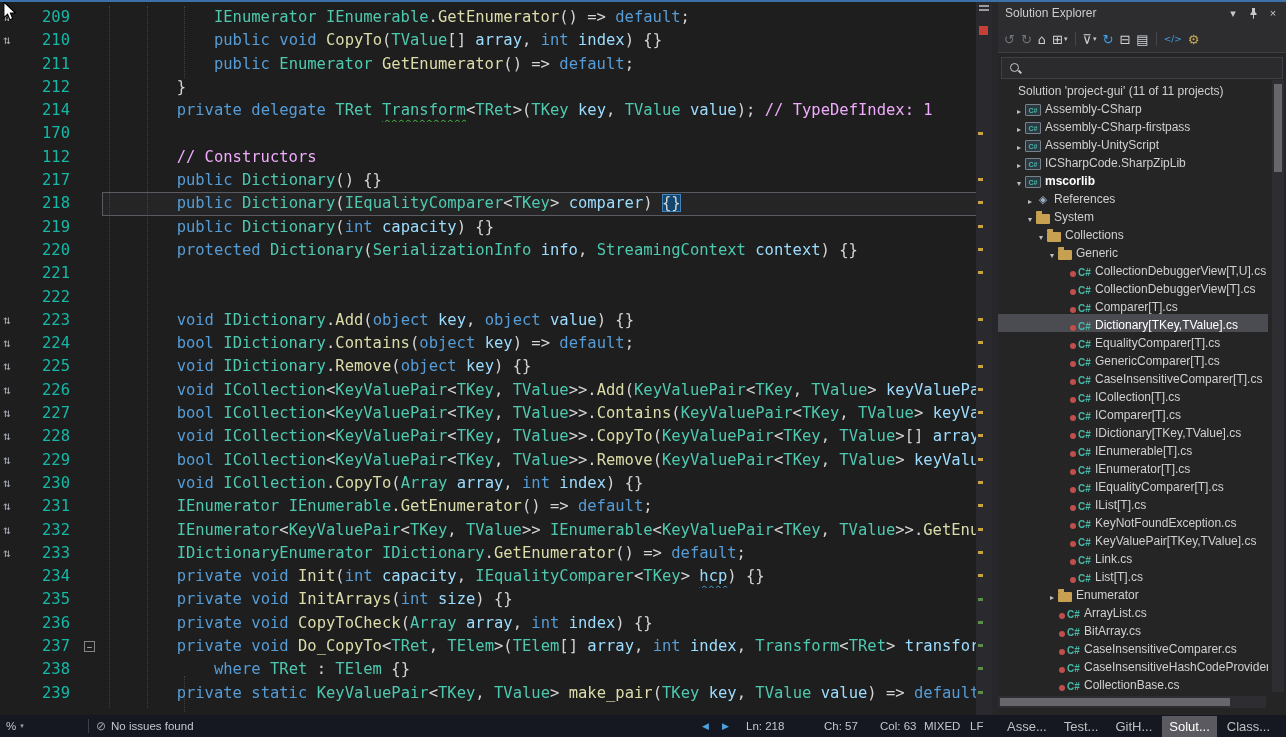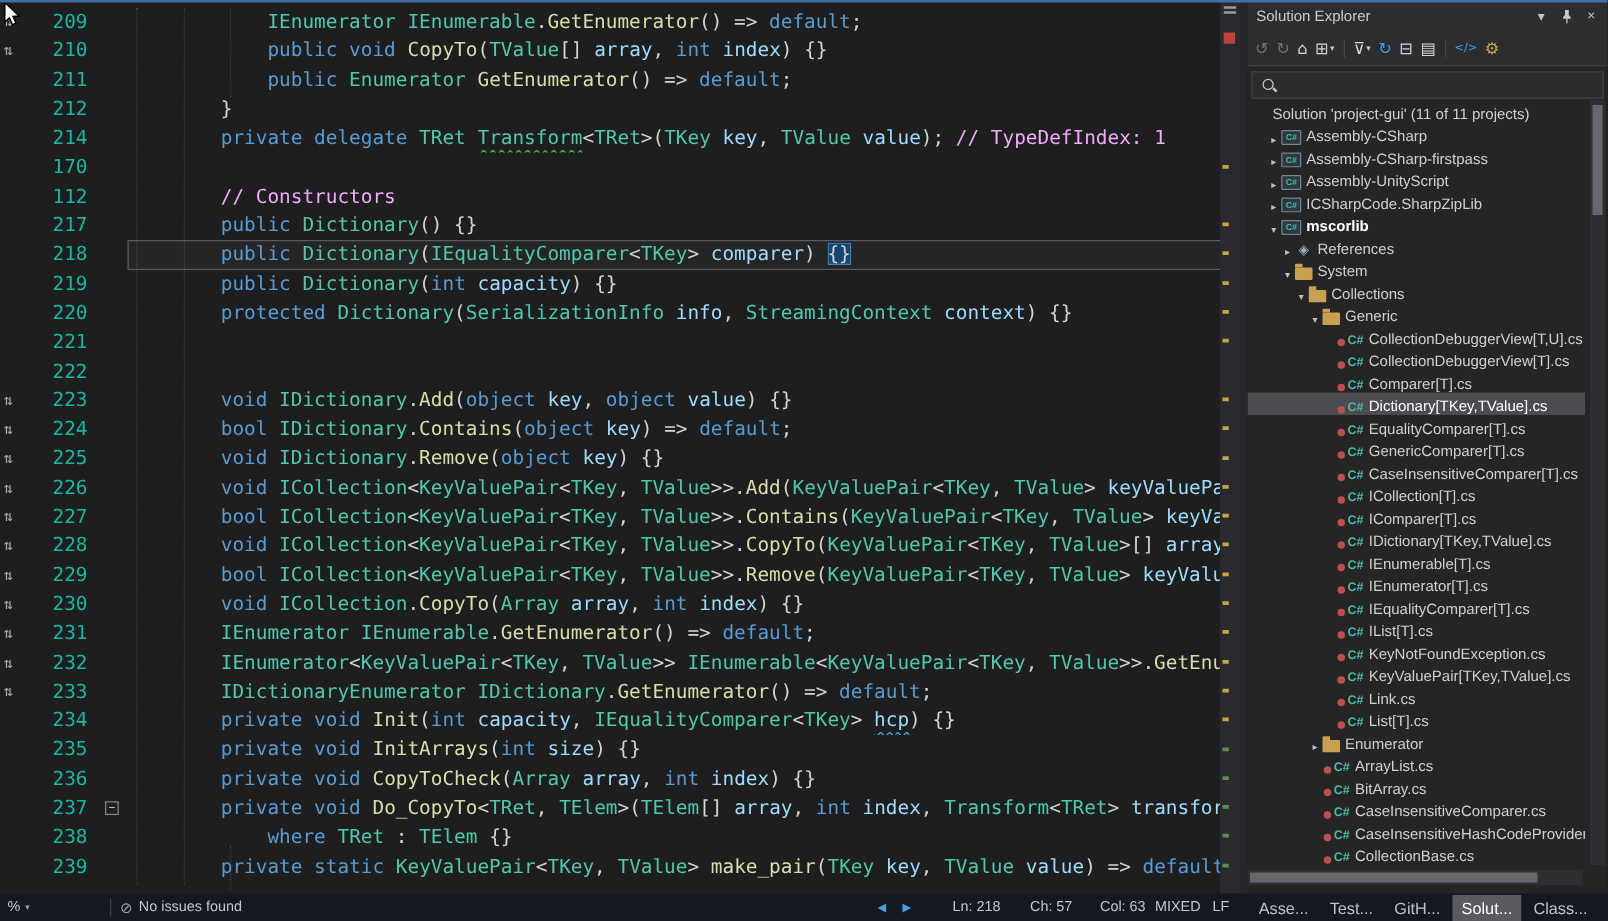--- a/index.html
+++ b/index.html
@@ -69,21 +69,21 @@
   
   .bottom{position:absolute;left:0;top:715px;width:1286px;height:22px;background:#151820;color:#c2c7ce;font-size:11.5px}
   .sb{position:absolute;top:0;height:22px;display:flex;align-items:center;gap:4px}
   .sb-zoom{left:6px}
   .sb-caret{font-size:7px;color:#9aa0a8}
   .sb-div{position:absolute;left:88px;top:4px;width:1px;height:14px;background:#3a3f4a}
   .sb-issues{left:96px;gap:5px}
   .issues-icon{font-size:12px;color:#9aa0a8}
   .sb-back{left:702px;color:#4aa3e0;font-size:9px}
   .sb-fwd{left:722px;color:#4aa3e0;font-size:9px}
-  .sb-ln{left:762px}.sb-ch{left:824px}.sb-col{left:880px}.sb-enc{left:924px}.sb-eol{left:970px}
+  .sb-ln{left:746px}.sb-ch{left:824px}.sb-col{left:880px}.sb-enc{left:924px}.sb-eol{left:970px}
   .tw-tabs{position:absolute;left:1000px;top:0;height:22px;display:flex;align-items:center;gap:3px}
   .tw-tab{padding:3px 7px;color:#c0c0c4;font-size:13px}
   .tw-tab.active{background:#5a5a60;color:#ffffff}
 </style>
 </head>
 <body>
 
 <div class="top-accent"></div>
 
 <div class="editor">

